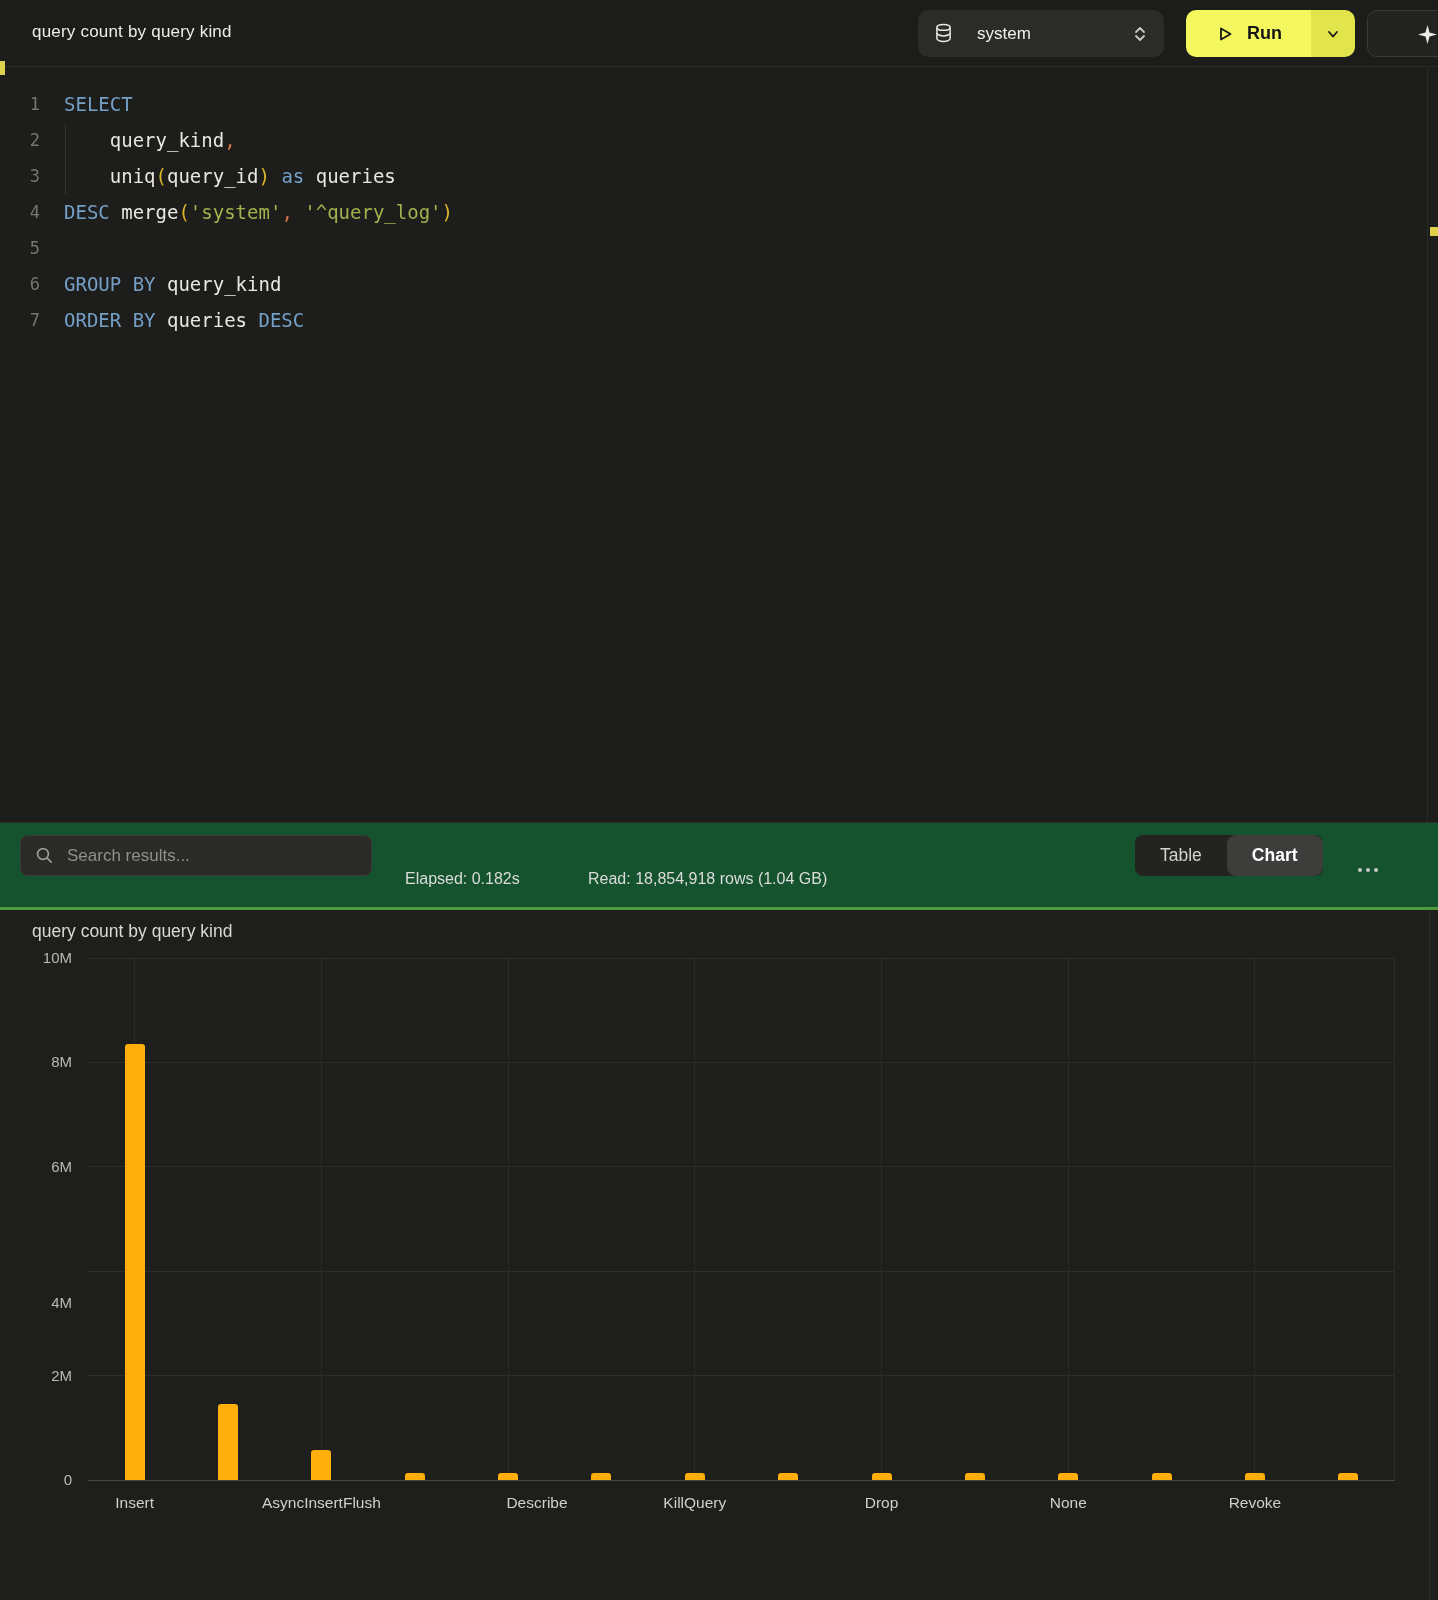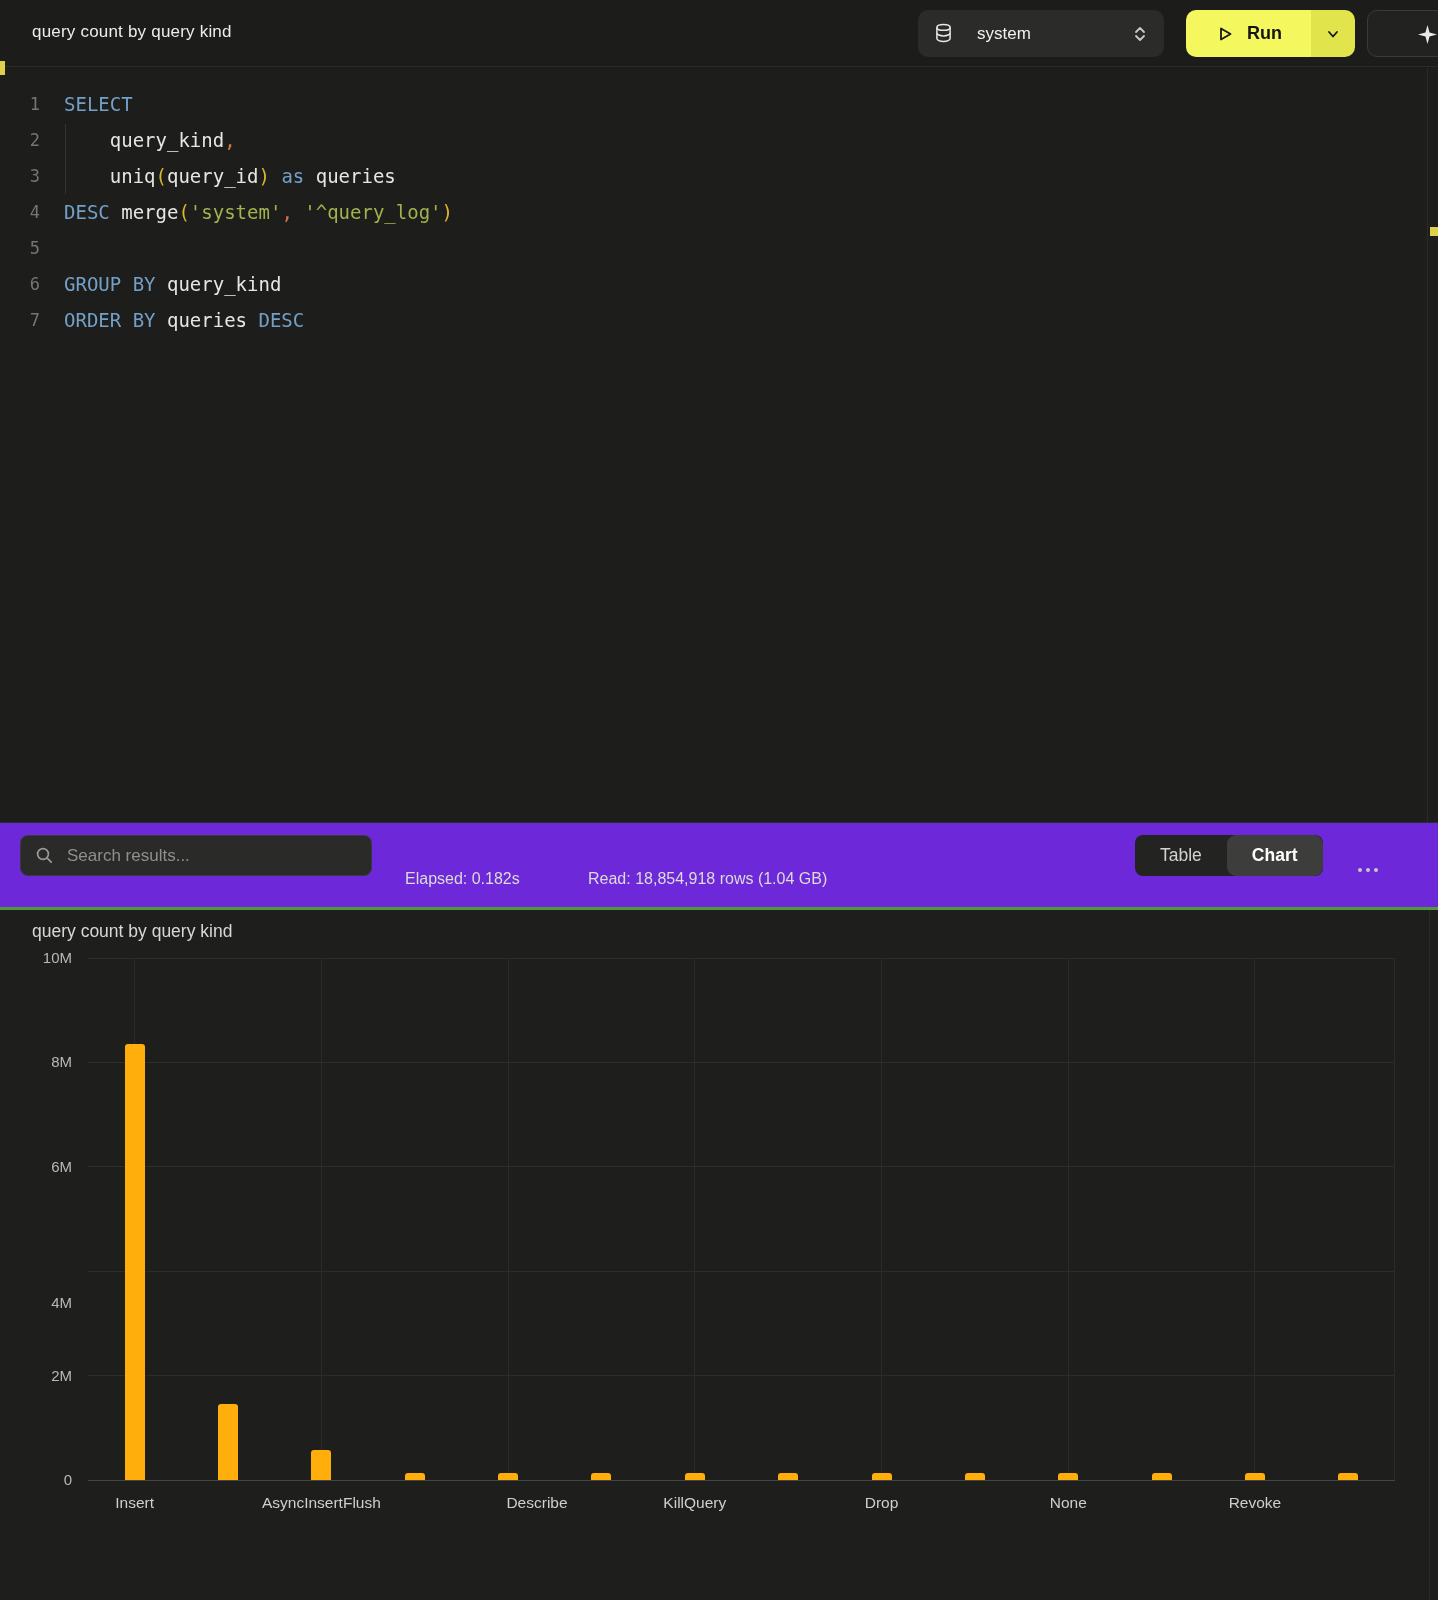--- a/index.html
+++ b/index.html
@@ -76,21 +76,21 @@
   .indent-guide{position:absolute;left:65px;top:56px;width:1px;height:70px;background:#34342f;}
   .editor-scrollbar{
     position:absolute;top:0;right:0;width:11px;height:754px;
     border-left:1px solid #2a2a28;cursor:pointer;
   }
   .scroll-mark{position:absolute;left:2px;top:159px;width:8px;height:9px;background:var(--marker-yellow);}
   .gutter-mark{position:absolute;left:0;top:-7px;width:5px;height:14px;background:var(--marker-yellow);}
   
   .results-bar{
     position:absolute;top:822px;left:0;right:0;height:85px;
-    background:#6d28d9;border-top:1px solid #2c2c2a;
+    background:#14532d;border-top:1px solid #2c2c2a;
   }
   .search-box{
     position:absolute;left:20px;top:12px;width:352px;height:41px;
     background:#2a2a28;border:1px solid #3a3a38;border-radius:8px;
     display:flex;align-items:center;padding:0 15px;gap:12px;
   }
   .search-box input{
     flex:1;background:transparent;border:none;outline:none;
     font-family:"Liberation Sans",sans-serif;font-size:17px;color:#d6d6d4;
   }

